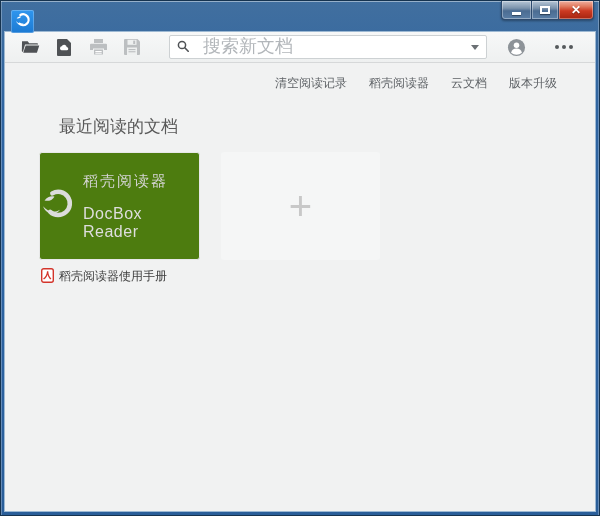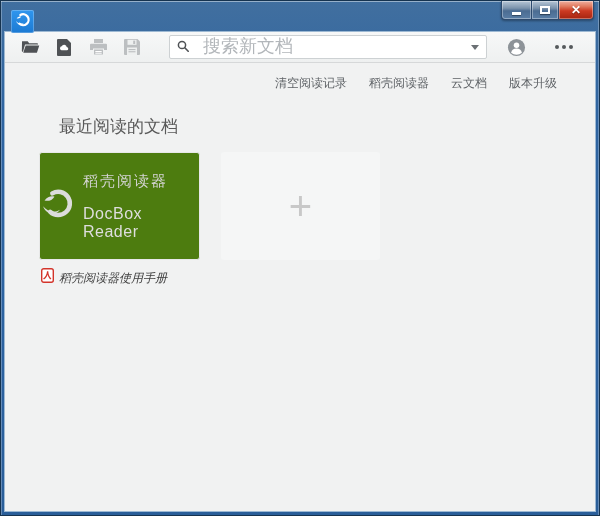--- a/index.html
+++ b/index.html
@@ -80,22 +80,22 @@
     display: flex; align-items: center; justify-content: center; cursor: pointer; }
   .brandmark { display: flex; align-items: center; gap: 7px; }
   .brandtext .cn { font-size: 15px; color: #d5d5d5; letter-spacing: 2px; }
   .brandtext .en { font-size: 16px; color: #dedede; letter-spacing: .5px; margin-top: 14px; }
   .card-add { width: 159px; height: 108px; background: #f5f6f6; border-radius: 3px;
     display: flex; align-items: center; justify-content: center; cursor: pointer; }
   .plus { font-size: 40px; font-weight: 200; color: #c8c8c8; line-height: 1;
     font-family: "Liberation Sans", sans-serif; }
 
   
-  .filerow { display: flex; align-items: flex-end; gap: 5px; margin: 8px 0 0 36px;
-    cursor: pointer; font-style: italic; }
+  .filerow { display: flex; align-items: flex-start; gap: 5px; margin: 8px 0 0 36px;
+    cursor: pointer; }
   .filerow .fname { font-size: 12px; color: #3f3f3f; }
 </style>
 </head>
 <body>
 
 <div class="window">
 
   <div class="titlebar">
     <div class="app-icon">
       <span>

